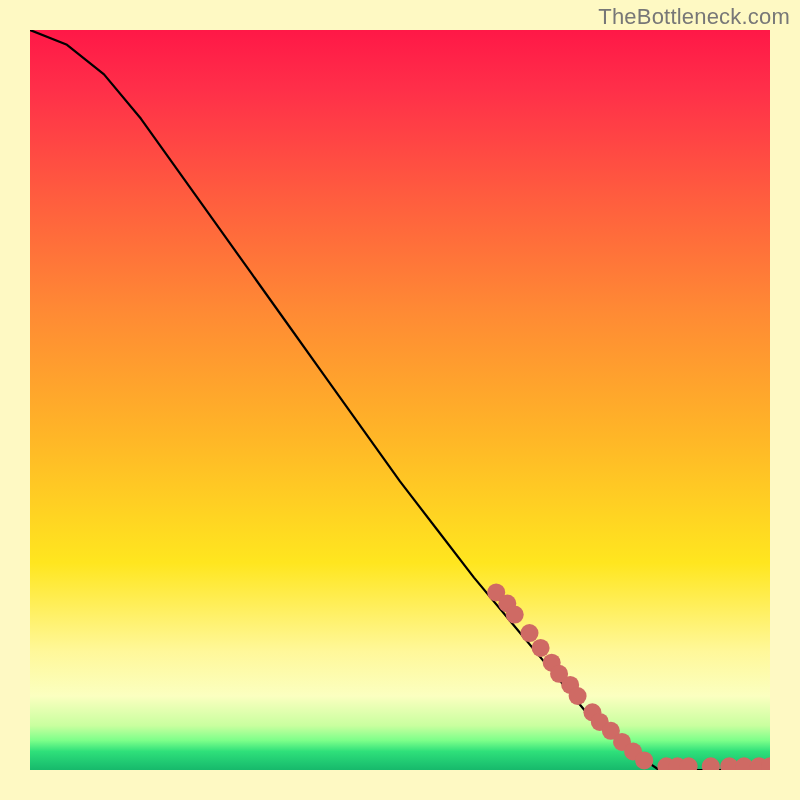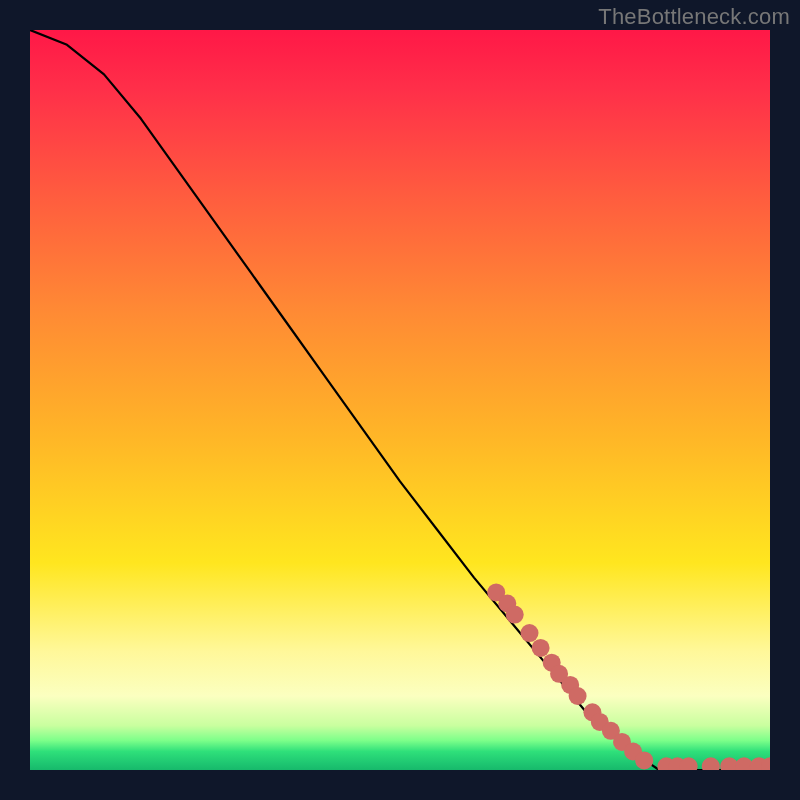--- a/index.html
+++ b/index.html
@@ -1,21 +1,21 @@
 <!DOCTYPE html>
 <html><head>
 <meta charset="utf-8">
 <style>
   * { margin: 0; padding: 0; box-sizing: border-box; }
   html, body { width: 800px; height: 800px; overflow: hidden; background: #000; }
   .frame {
     position: relative;
     width: 800px;
     height: 800px;
-    background: #0f172a;
+    background: #fef9c3;
   }
   .watermark {
     position: absolute;
     top: 4px;
     right: 10px;
     color: #777;
     font-family: Arial, Helvetica, sans-serif;
     font-size: 22px;
     letter-spacing: 0.2px;
     user-select: none;

